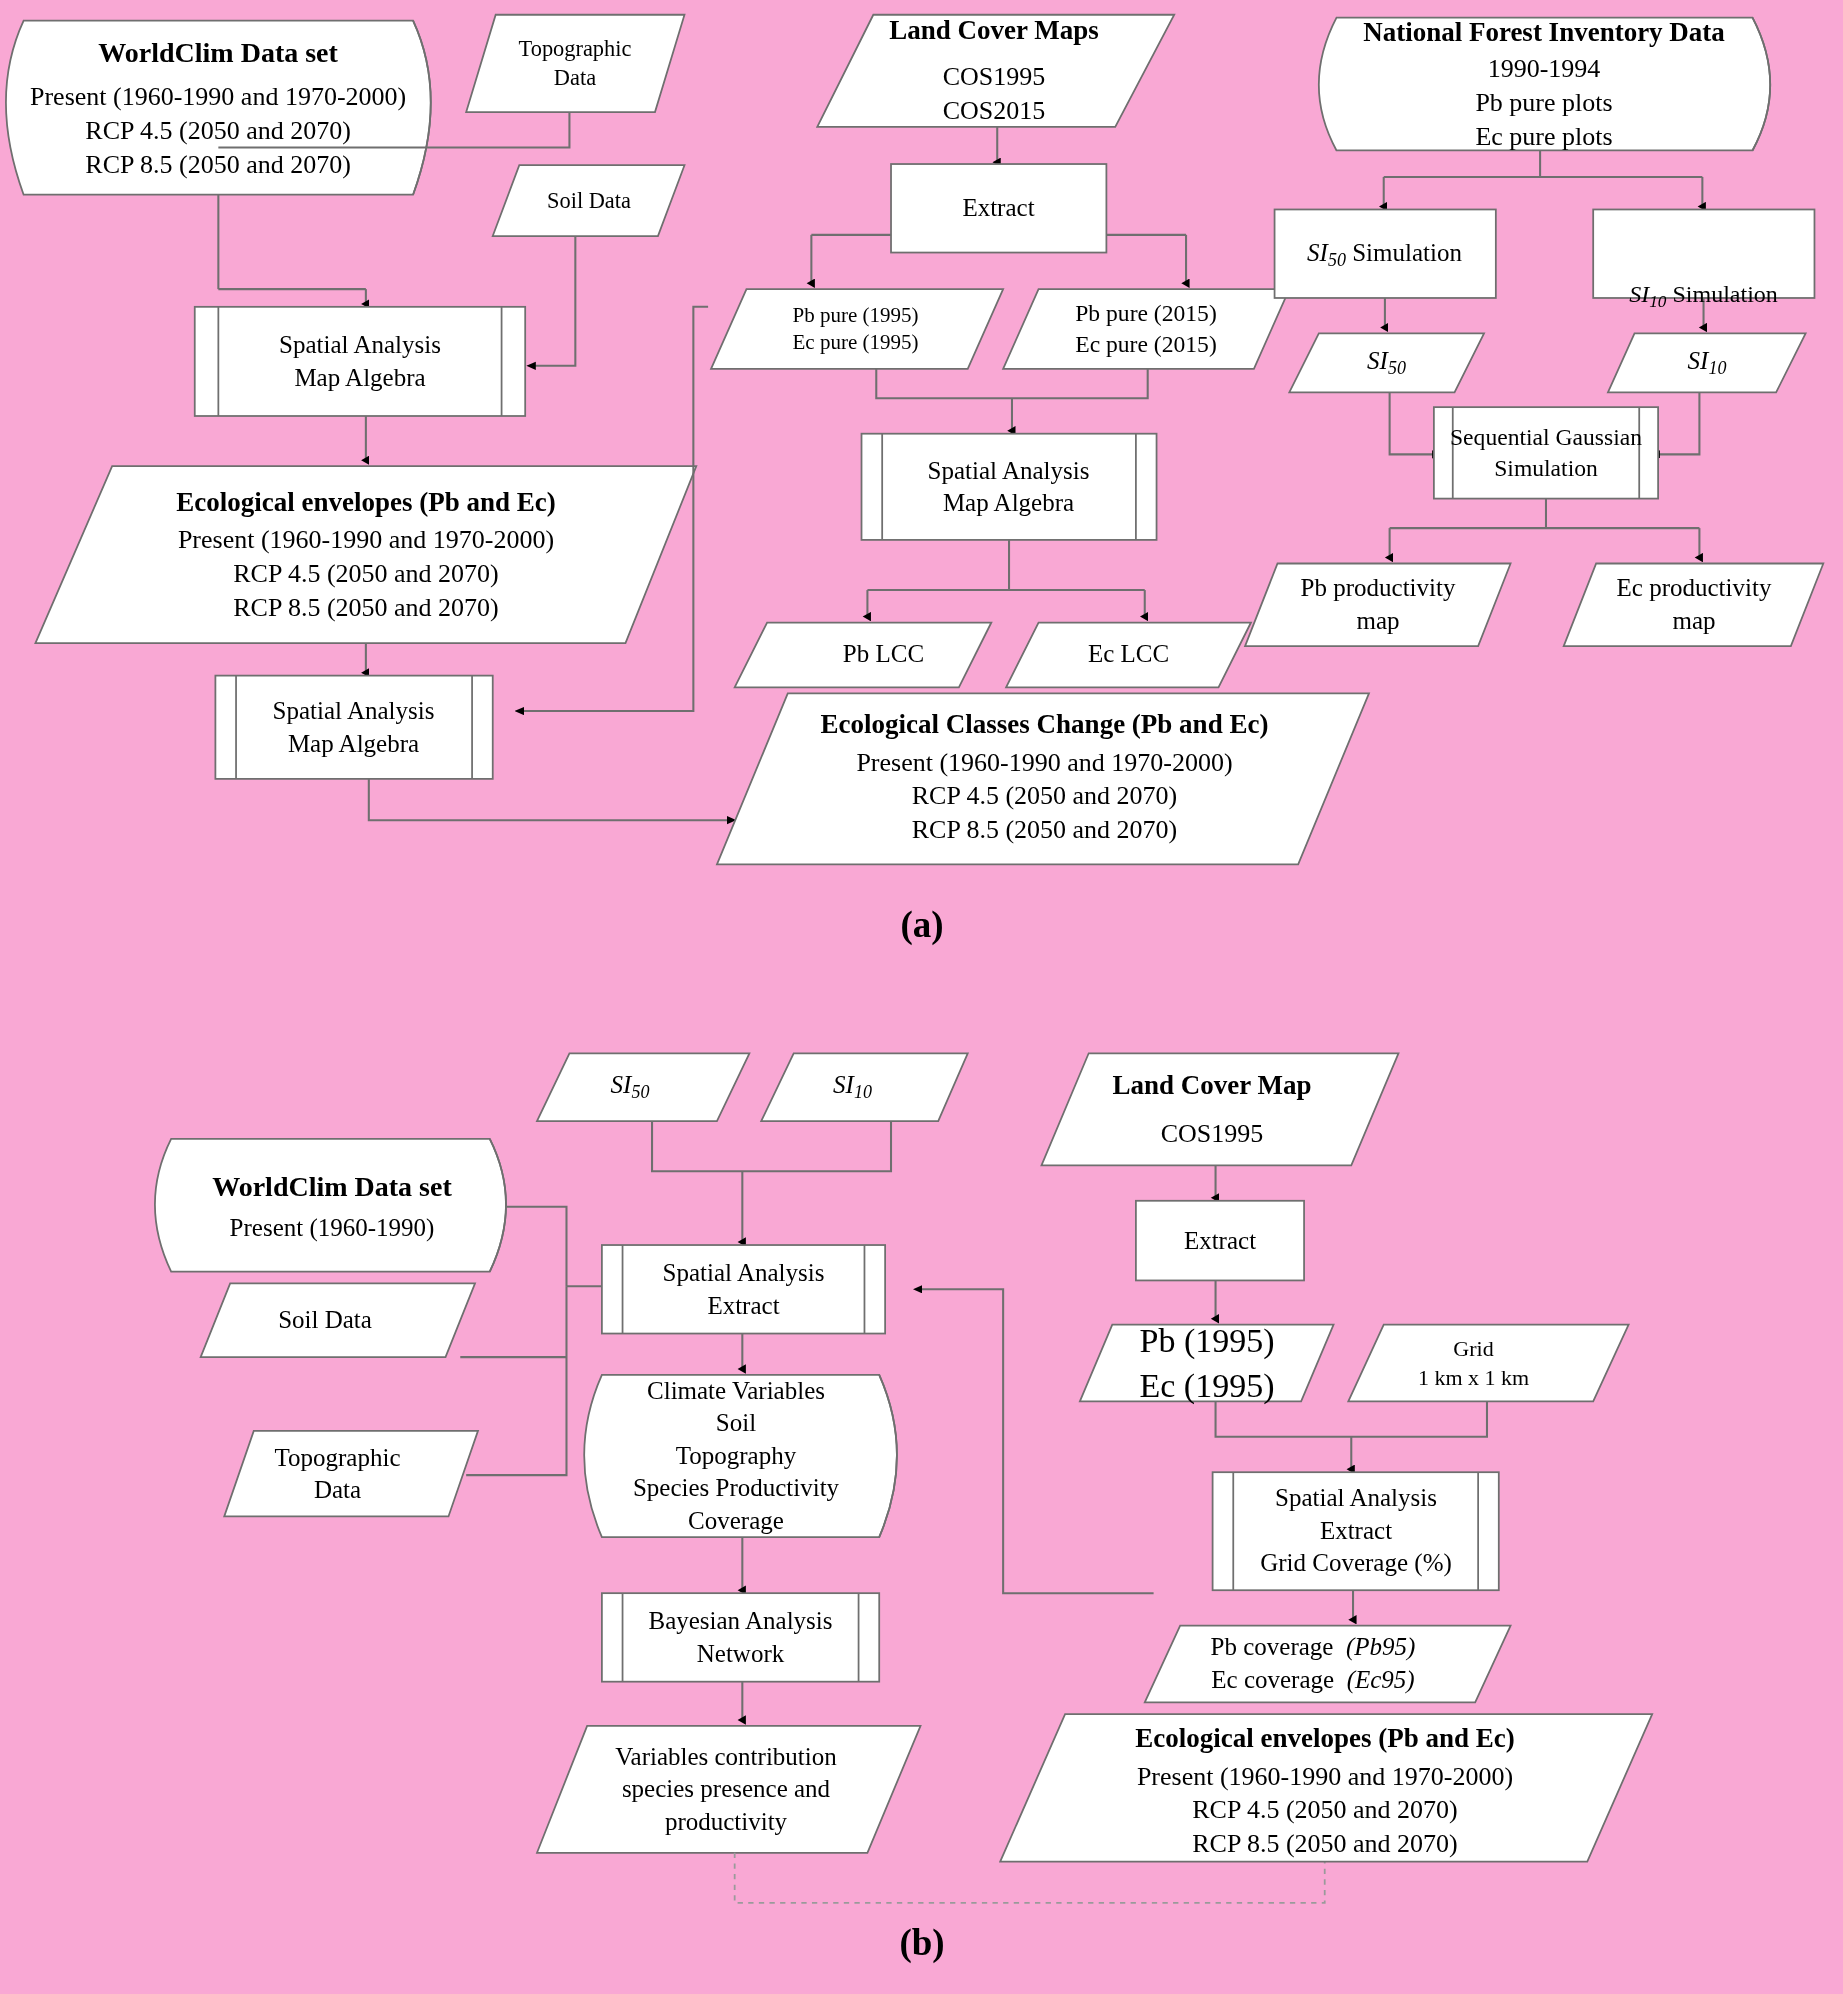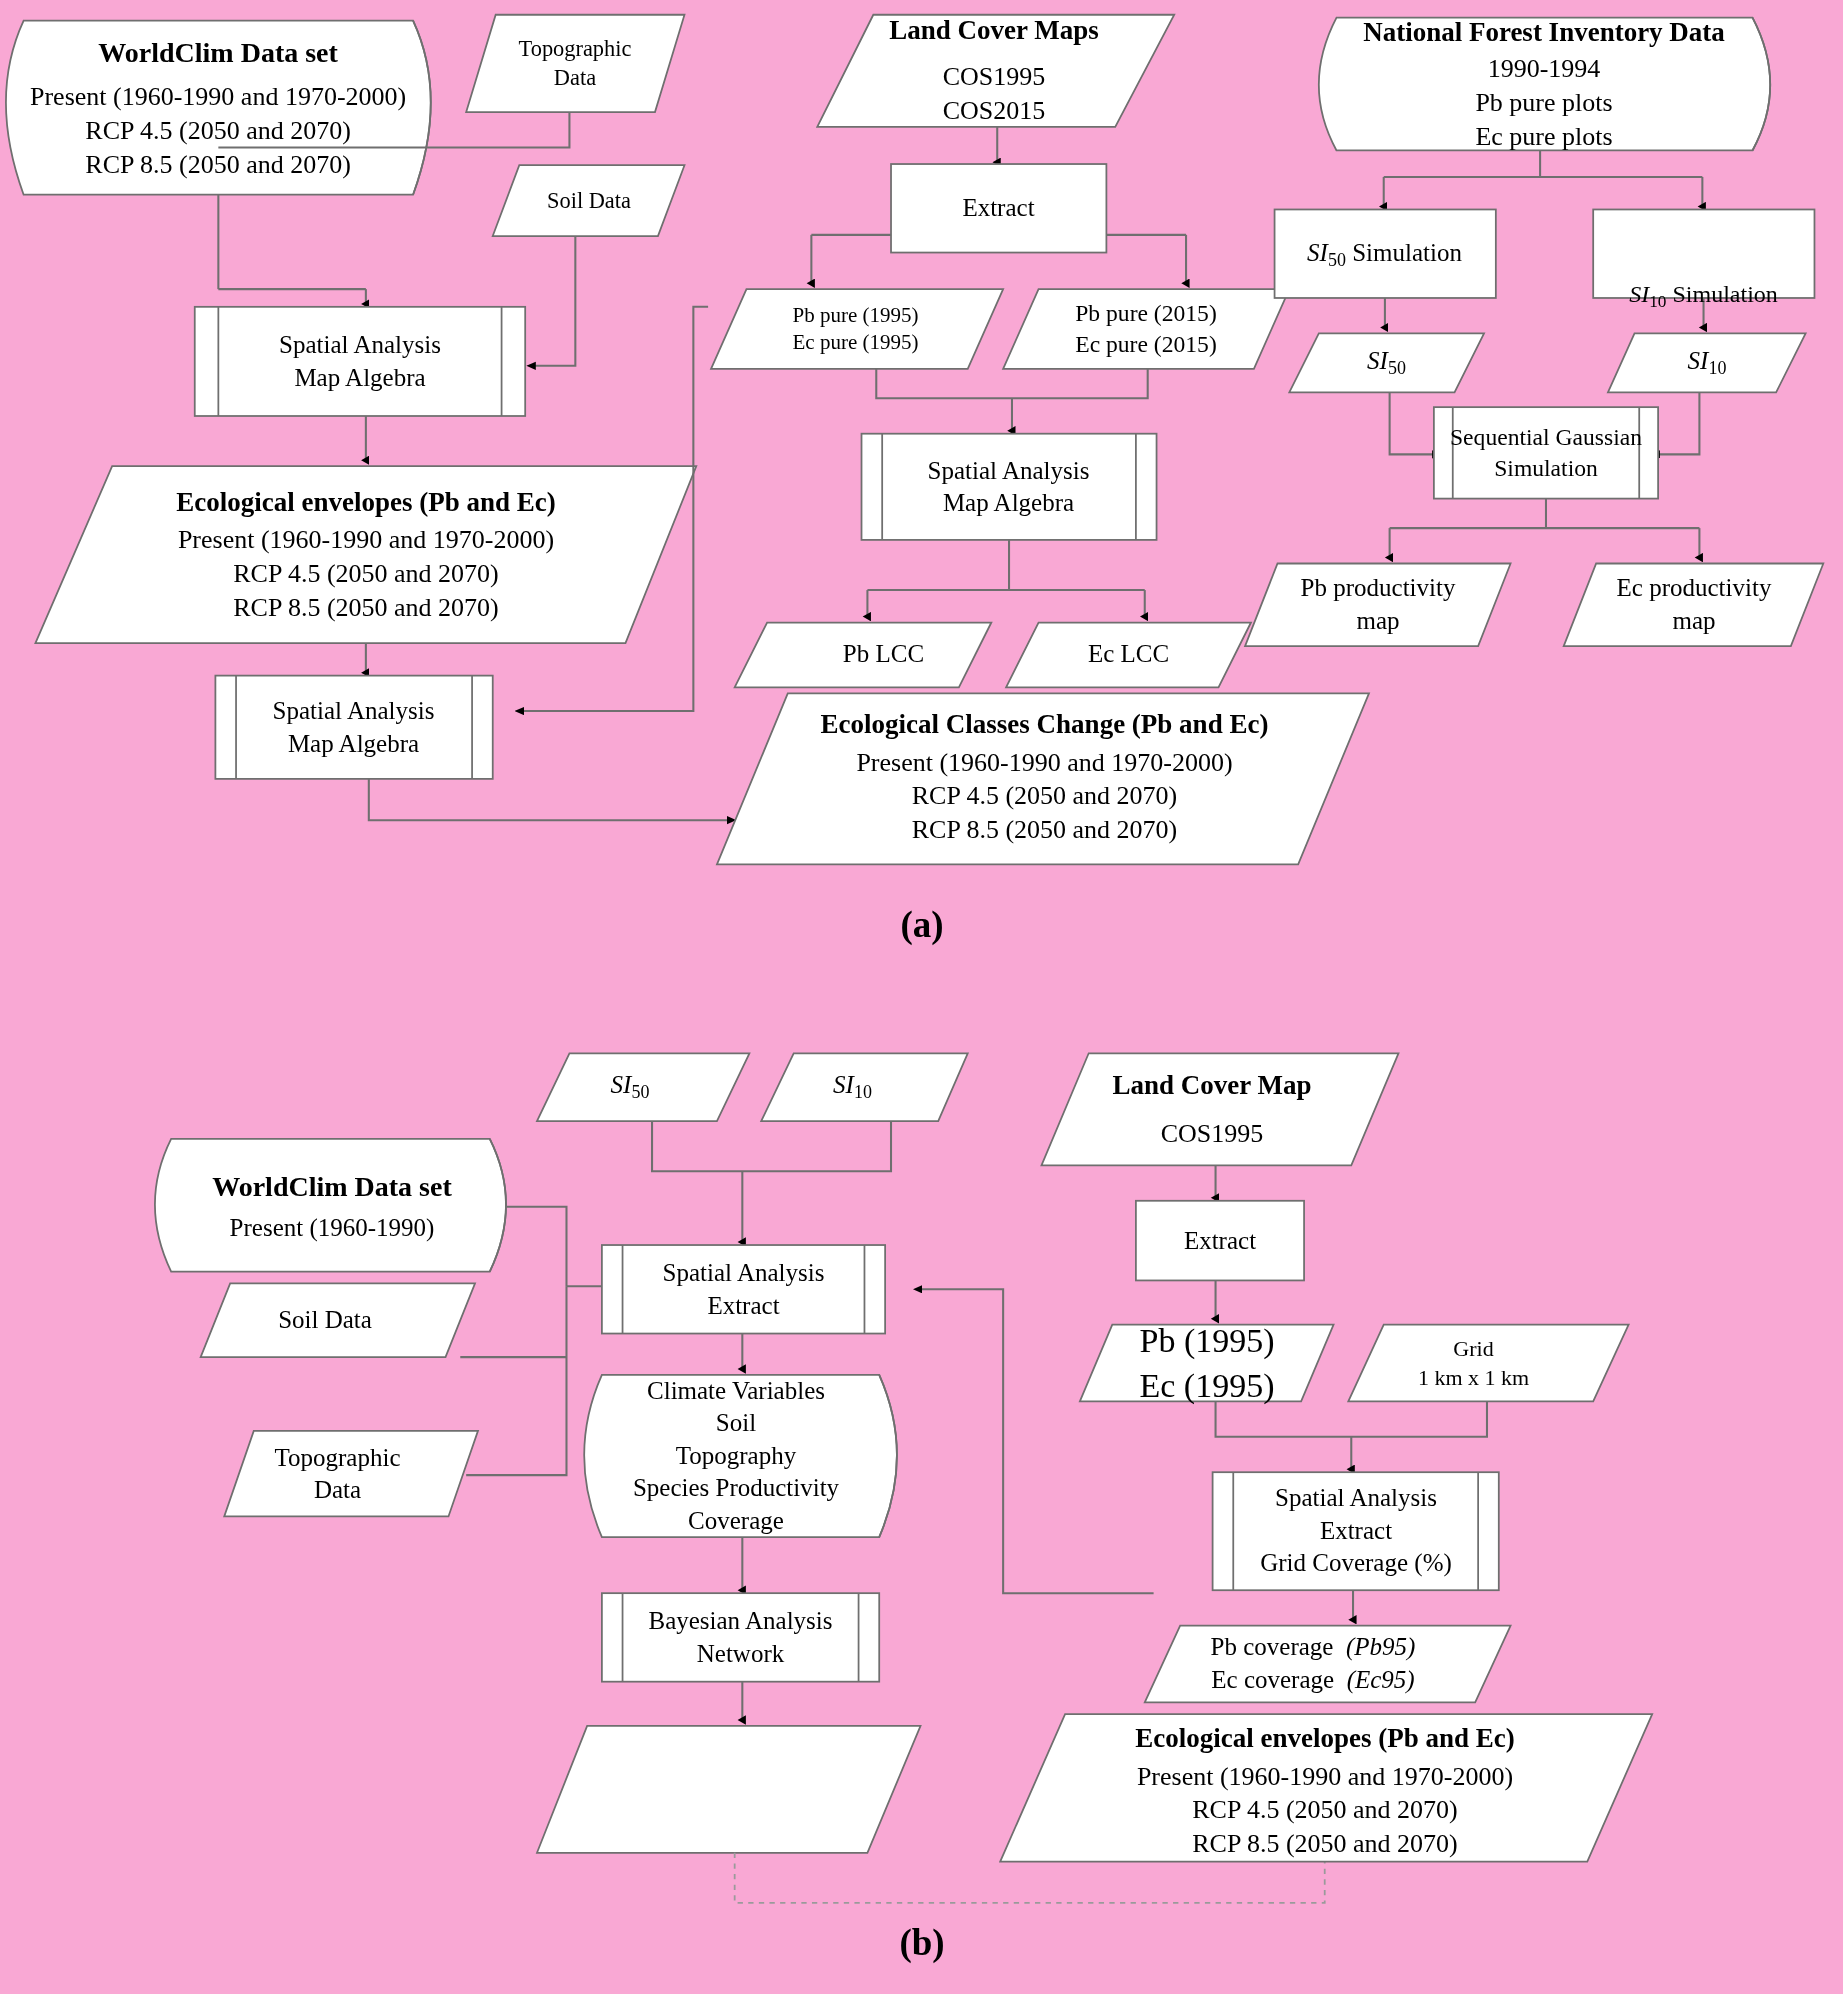--- a/index.html
+++ b/index.html
@@ -7,21 +7,21 @@
   #stage{position:relative;width:1844px;height:1995px;background:#f9a8d4;overflow:hidden;}
   svg#canvas{position:absolute;left:0;top:0;width:1844px;height:1995px;}
   .shp{fill:#ffffff;stroke:#6f6f6f;stroke-width:3;}
   .shp2{fill:none;stroke:#6f6f6f;stroke-width:3;}
   .conn{fill:none;stroke:#6f6f6f;stroke-width:3.5;}
   .conn-d{fill:none;stroke:#9a9a9a;stroke-width:3;stroke-dasharray:9 9;}
   .ahead{fill:#000000;}
   .lbl{position:absolute;text-align:center;color:#000;line-height:1.30;
        display:flex;flex-direction:column;align-items:center;justify-content:center;
        pointer-events:none;}
-  .sub{font-size:0.72em;vertical-align:-0.28em;}
+  .sub{font-size:0.72em;vertical-align:-0.28em;font-style:italic;}
   .panel-label{position:absolute;font-size:37px;font-weight:bold;color:#000;text-align:center;width:118px;}
 </style>
 </head>
 <body>
 
 <div id="stage">
 
 <svg id="canvas" viewBox="0 0 3125 3381">
   <defs>
     <marker id="ar" markerWidth="16" markerHeight="16" refX="8" refY="6" orient="auto" markerUnits="userSpaceOnUse">
@@ -444,20 +444,25 @@
 <div class="lbl" style="left:1148px;top:1628px;width:330px;height:71px;font-size:25px;">
   <span><span>Pb coverage</span>&nbsp;&nbsp;<i>(Pb95)</i></span>
   <span><span>Ec coverage</span>&nbsp;&nbsp;<i>(Ec95)</i></span>
 </div>
 
 <div class="lbl" style="left:602px;top:1596px;width:277px;height:83px;font-size:25px;">
   <span>Bayesian Analysis</span>
   <span>Network</span>
 </div>
 
+<div class="lbl" style="left:549px;top:1732px;width:354px;height:115px;font-size:25px;">
+  <span>Variables contribution</span>
+  <span>species presence and</span>
+  <span>productivity</span>
+</div>
 
 <div class="lbl" style="left:1027px;top:1726px;width:596px;height:130px;font-size:26px;">
   <span style="font-size:27px;font-weight:bold;margin-bottom:3.5px;">Ecological envelopes (Pb and Ec)</span>
   <span>Present (1960-1990 and 1970-2000)</span>
   <span>RCP 4.5 (2050 and 2070)</span>
   <span>RCP 8.5 (2050 and 2070)</span>
 </div>
 
 <div class="panel-label" style="left:863px;top:1921px;">(b)</div>
 

